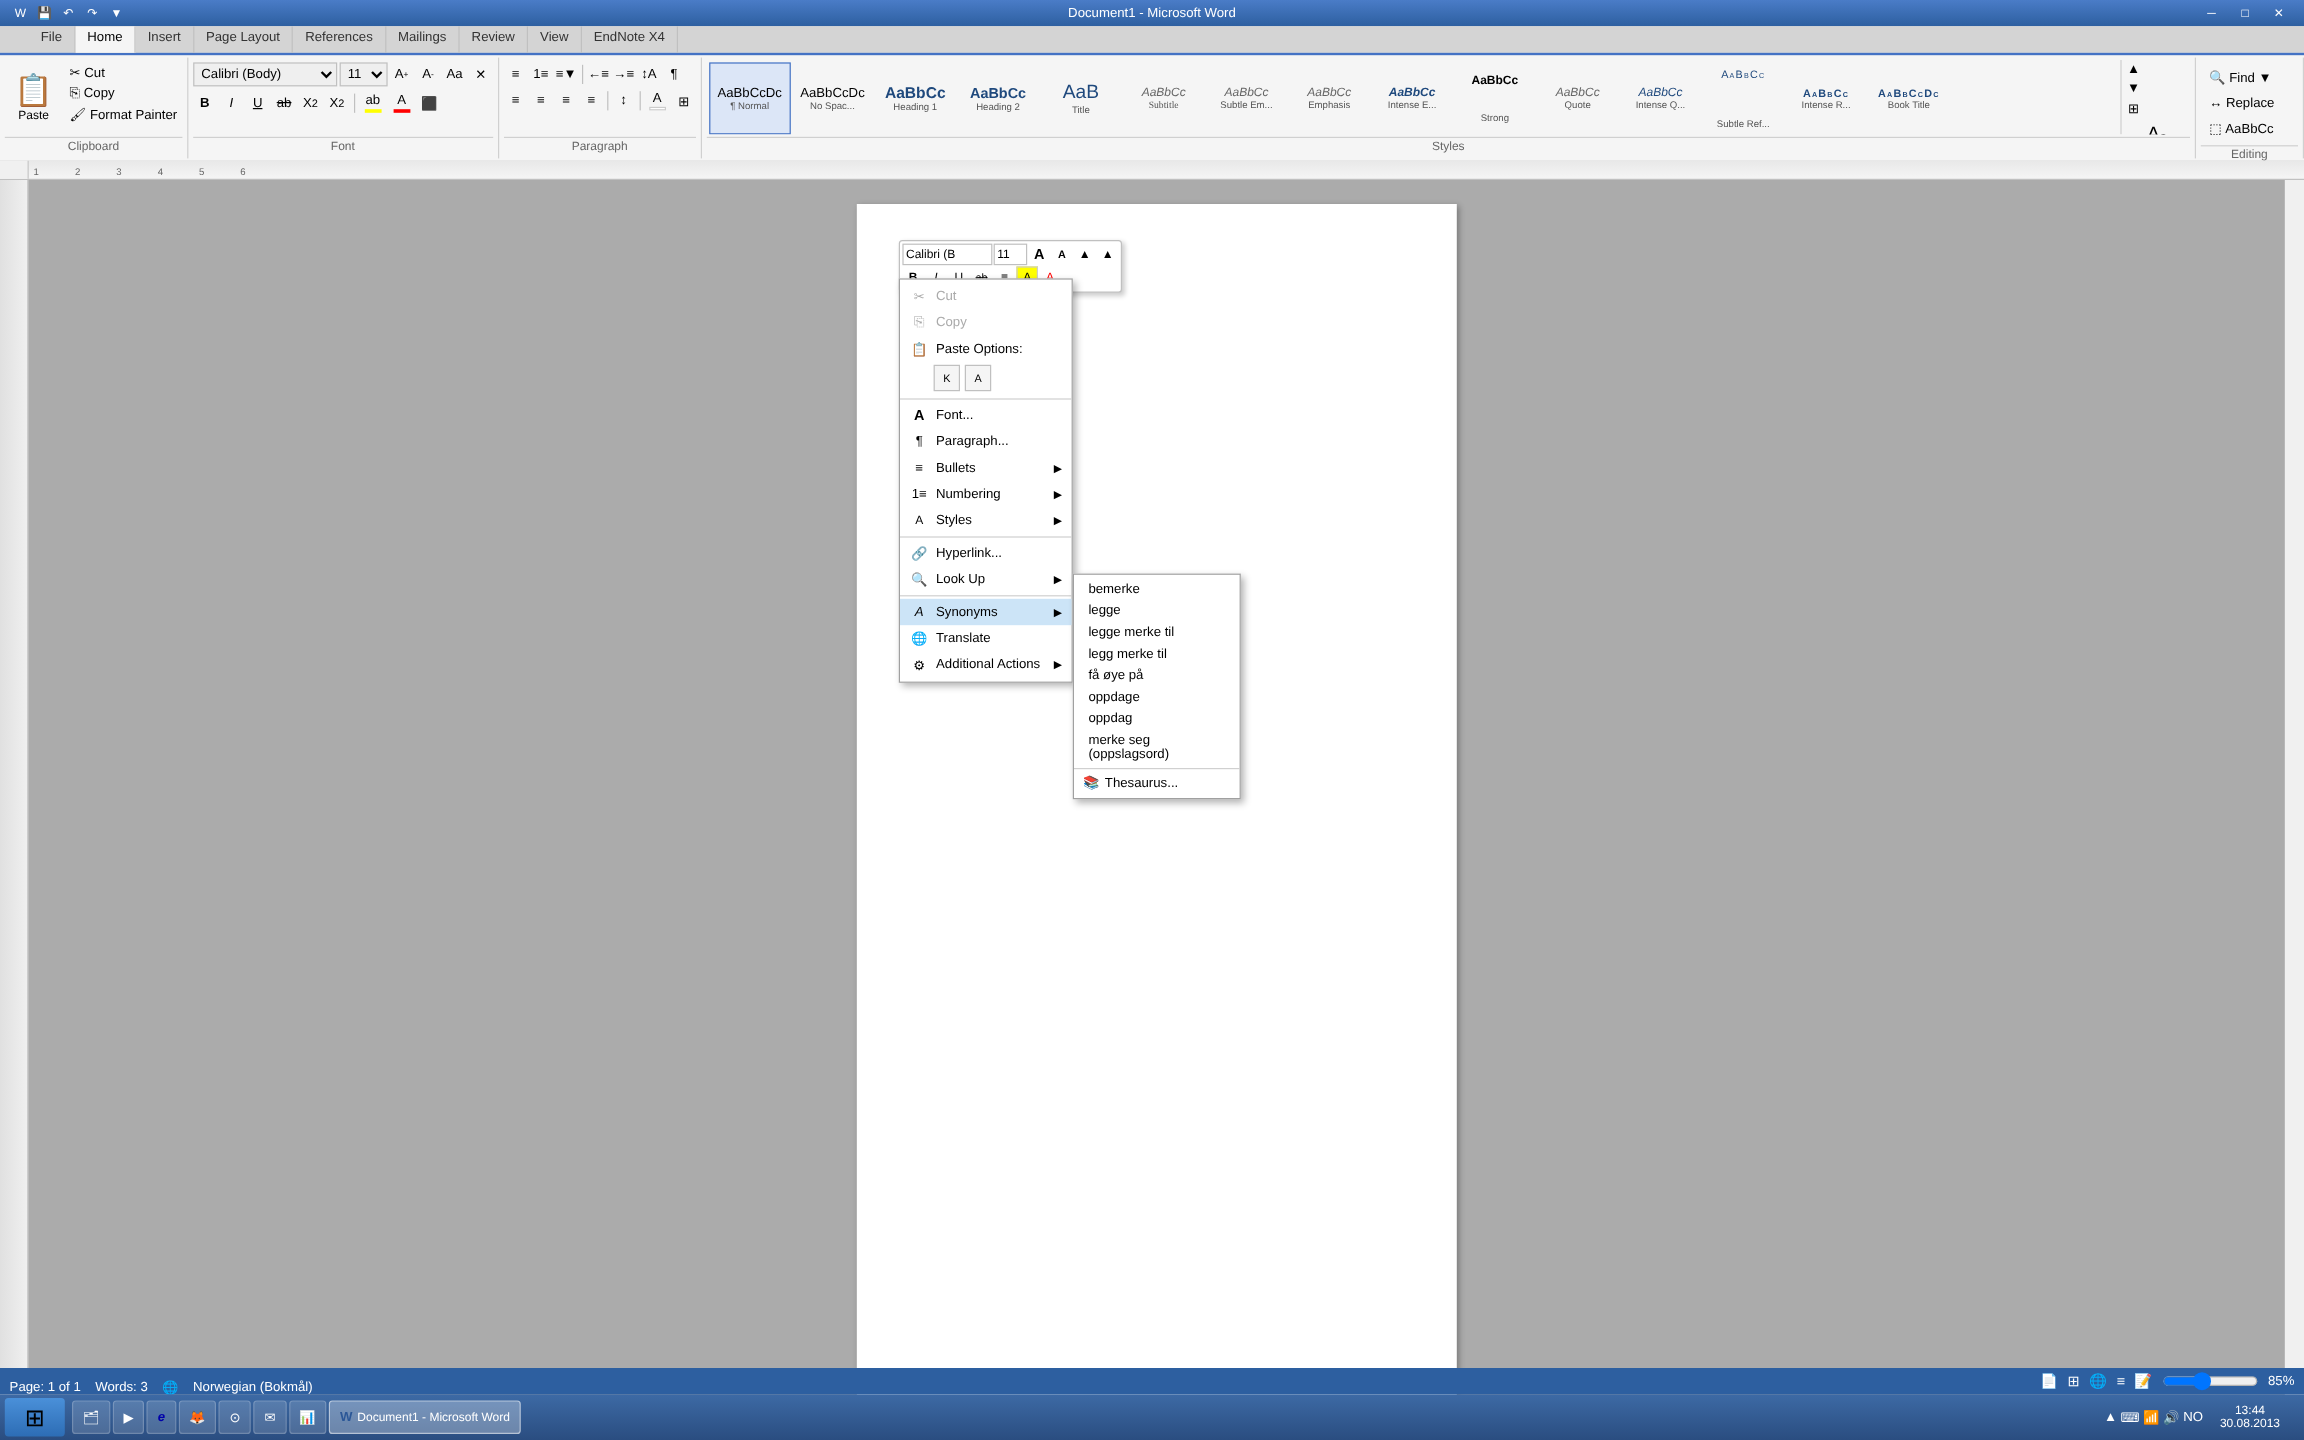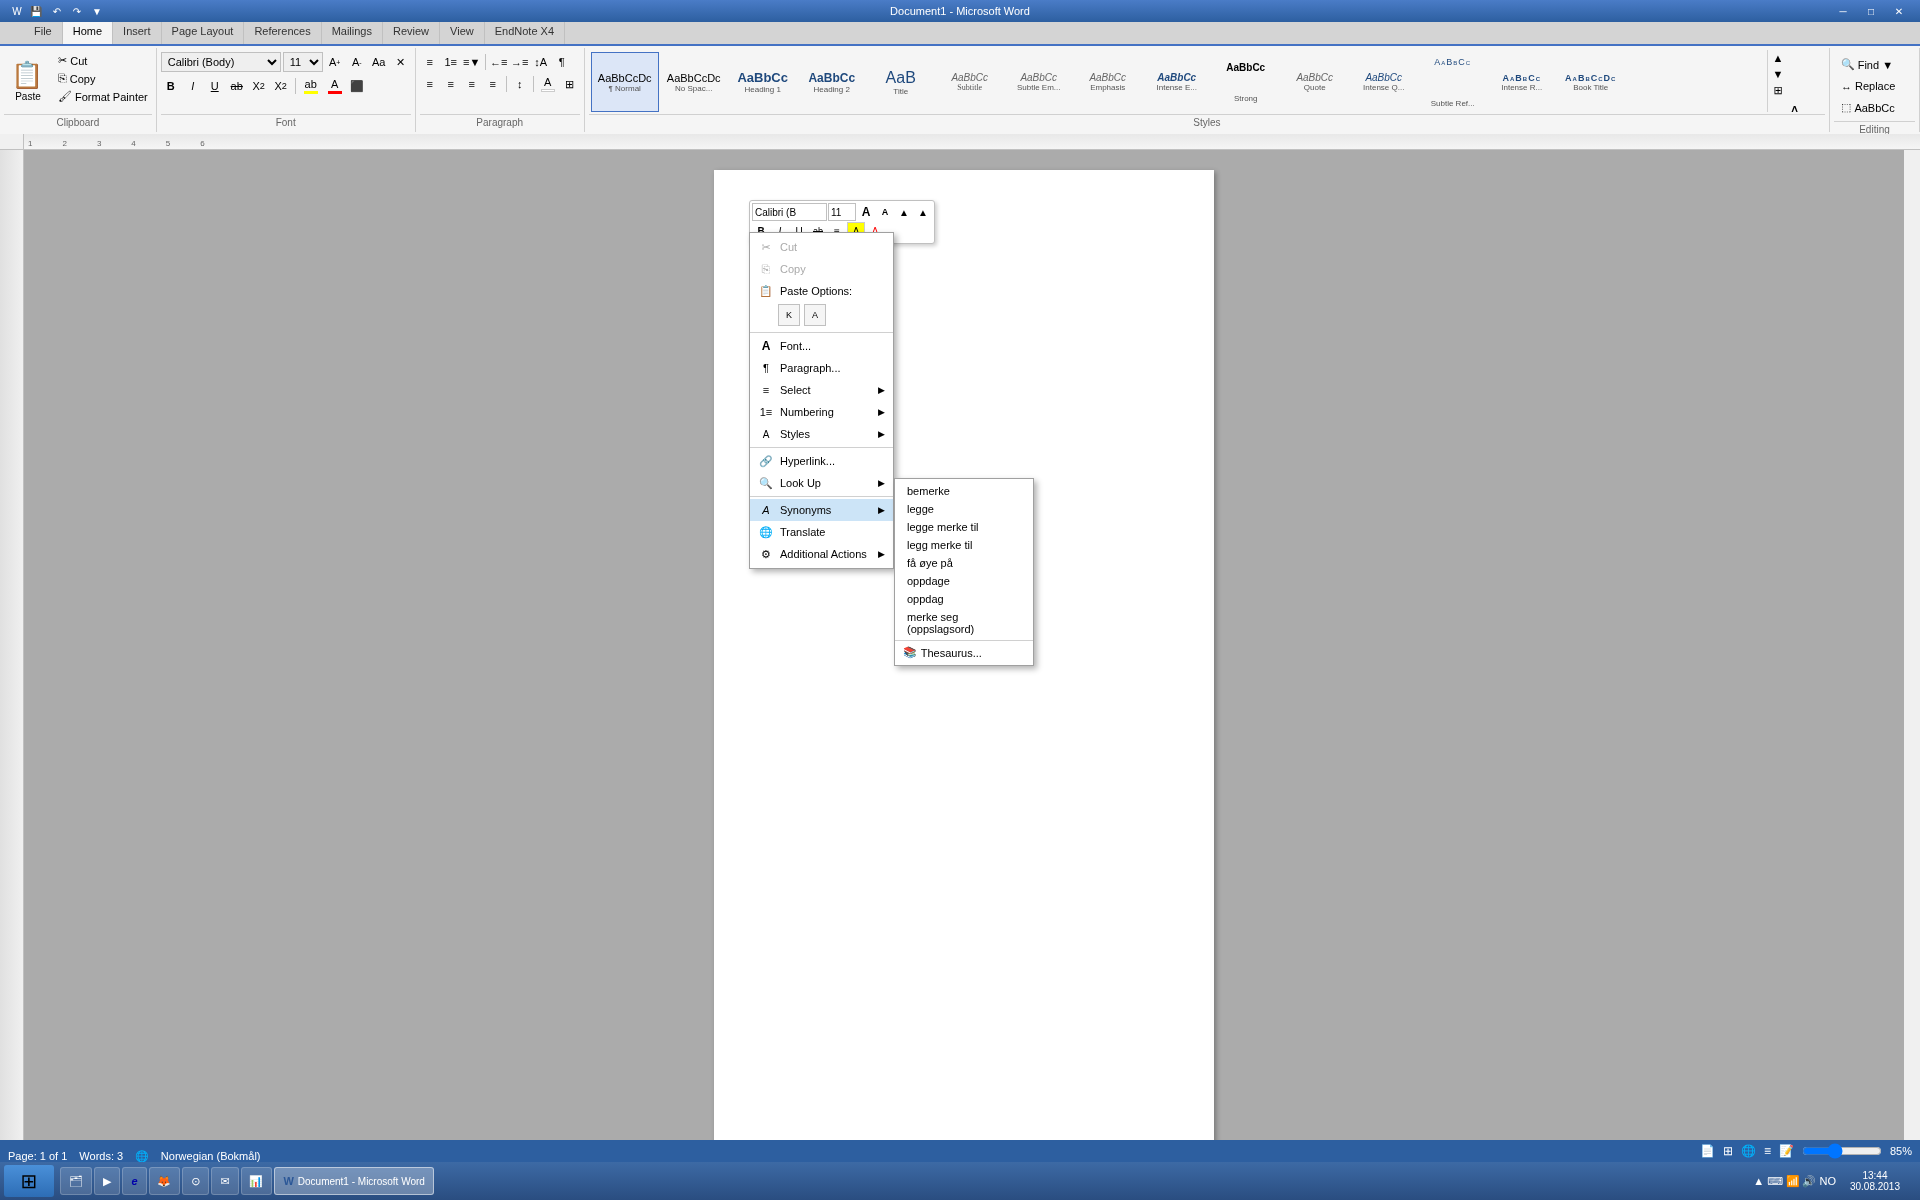--- a/index.html
+++ b/index.html
@@ -421,21 +421,21 @@
             <span>Font...</span>
           </div>
 
           <div class="ctx-item">
             <span class="ctx-icon">¶</span>
             <span>Paragraph...</span>
           </div>
 
           <div class="ctx-item">
             <span class="ctx-icon">≡</span>
-            <span>Select</span>
+            <span>Bullets</span>
             <span class="ctx-arrow">▶</span>
           </div>
 
           <div class="ctx-item">
             <span class="ctx-icon">1≡</span>
             <span>Numbering</span>
             <span class="ctx-arrow">▶</span>
           </div>
 
           <div class="ctx-item">

